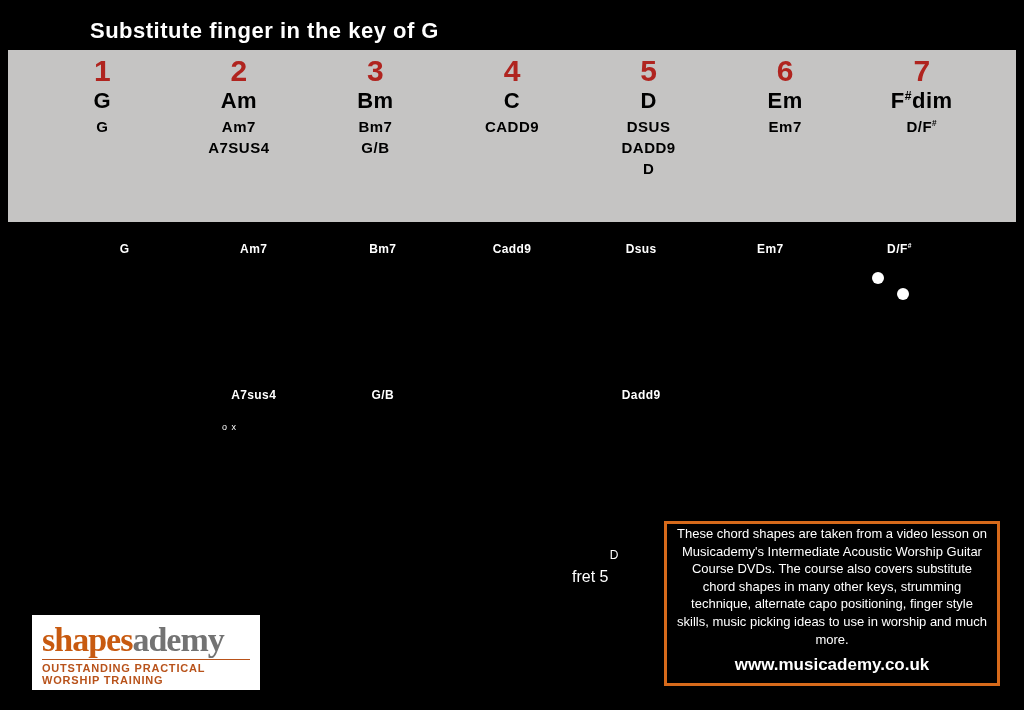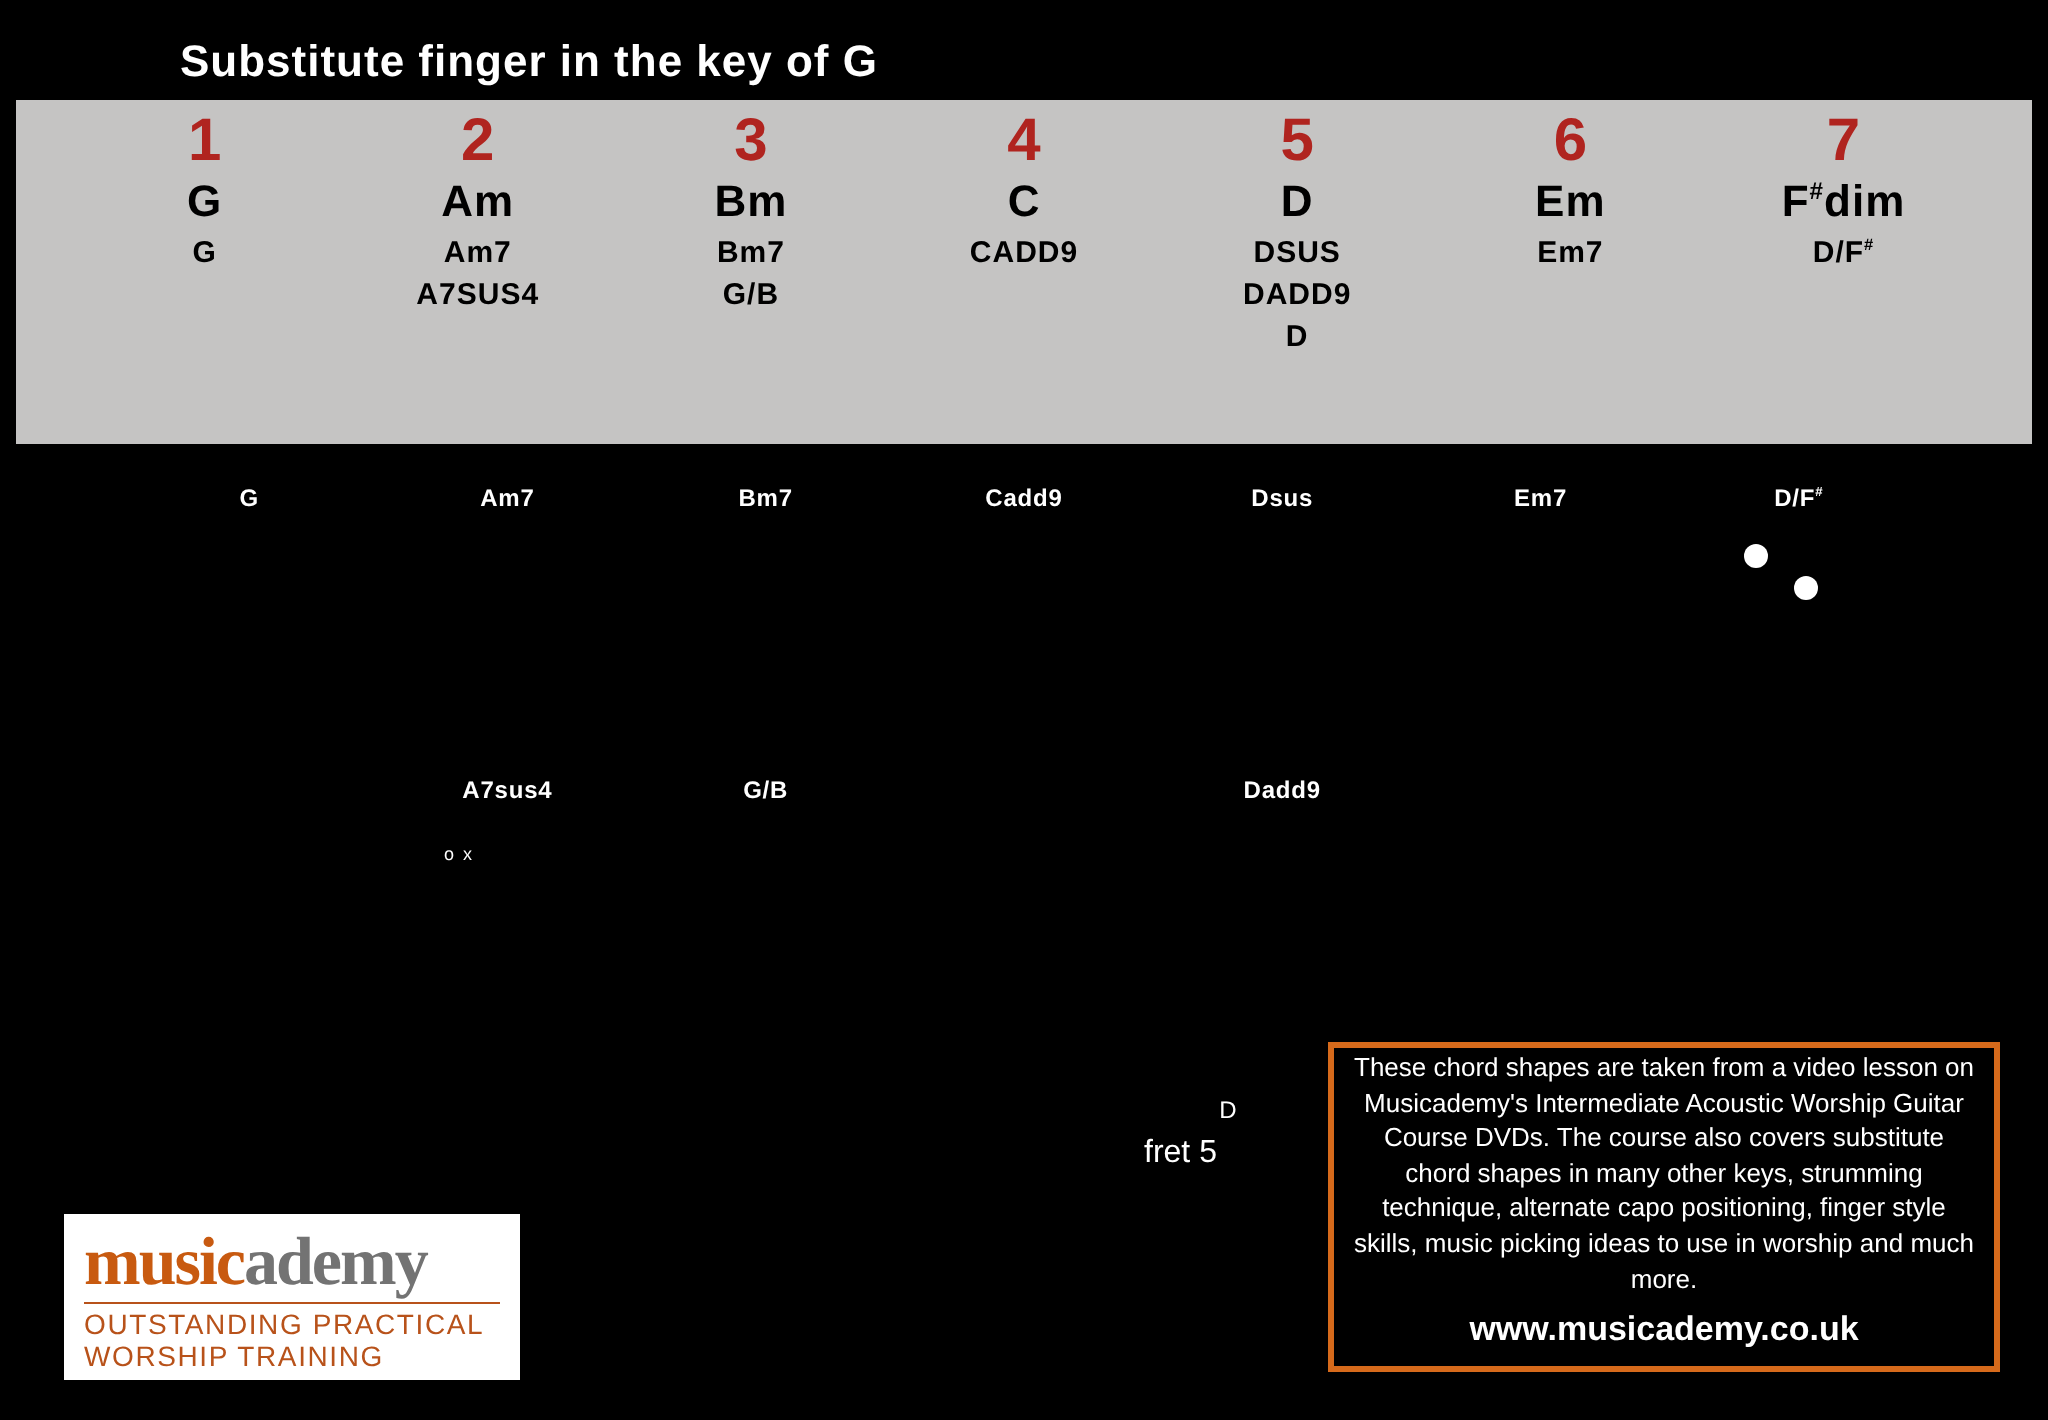--- a/index.html
+++ b/index.html
@@ -39,21 +39,21 @@
 
   
   .infobox { position: absolute; right: 24px; bottom: 24px; width: 336px; border: 3px solid #d66a1b; padding: 1px 10px 6px 10px; text-align: center; color: #fff; font-size: 13px; line-height: 1.35; }
   .infobox .url { font-size: 17px; margin-top: 6px; font-weight: 600; }
 
   
   .logo { position: absolute; left: 32px; bottom: 20px; background: #fff; padding: 6px 10px 4px 10px; width: 228px; }
   .logo .brand { font-family: Georgia, 'Times New Roman', serif; font-weight: 800; font-size: 34px; letter-spacing: -1px; }
   .logo .brand .m1 { color: #c85a10; }
   .logo .brand .rest { color: #737373; }
-  .logo .tag { font-size: 14px; letter-spacing: .8px; color: #b8521a; border-top: 1px solid #b8521a; margin-top: 0; padding-top: 2px; font-weight: 400; }
+  .logo .tag { font-size: 11px; letter-spacing: .8px; color: #b8521a; border-top: 1px solid #b8521a; margin-top: 0; padding-top: 2px; font-weight: 700; }
 </style>
 </head>
 <body>
 
 <div class="title">Substitute finger in the key of G</div>
 
 <div class="banner">
   <div class="degree-row" id="degree-row">
       <div class="degree-col">
         <div class="degree-num">1</div>
@@ -124,16 +124,16 @@
 <div class="d-label">D</div>
 <div class="fret-label">fret 5</div>
 
 <div class="infobox">
   <div>These chord shapes are taken from a video lesson on Musicademy's Intermediate Acoustic Worship Guitar Course DVDs. The course also covers substitute chord shapes in many other keys, strumming technique, alternate capo positioning, finger style skills, music picking ideas to use in worship and much more.</div>
   <div class="url">www.musicademy.co.uk</div>
 </div>
 
 <div class="logo">
   <div class="brand">
-    <span class="m1">music</span><span class="rest">ademy</span>
+    <span class="m1">shapes</span><span class="rest">ademy</span>
   </div>
   <div class="tag">OUTSTANDING PRACTICAL WORSHIP TRAINING</div>
 </div>
 
 </body></html>

